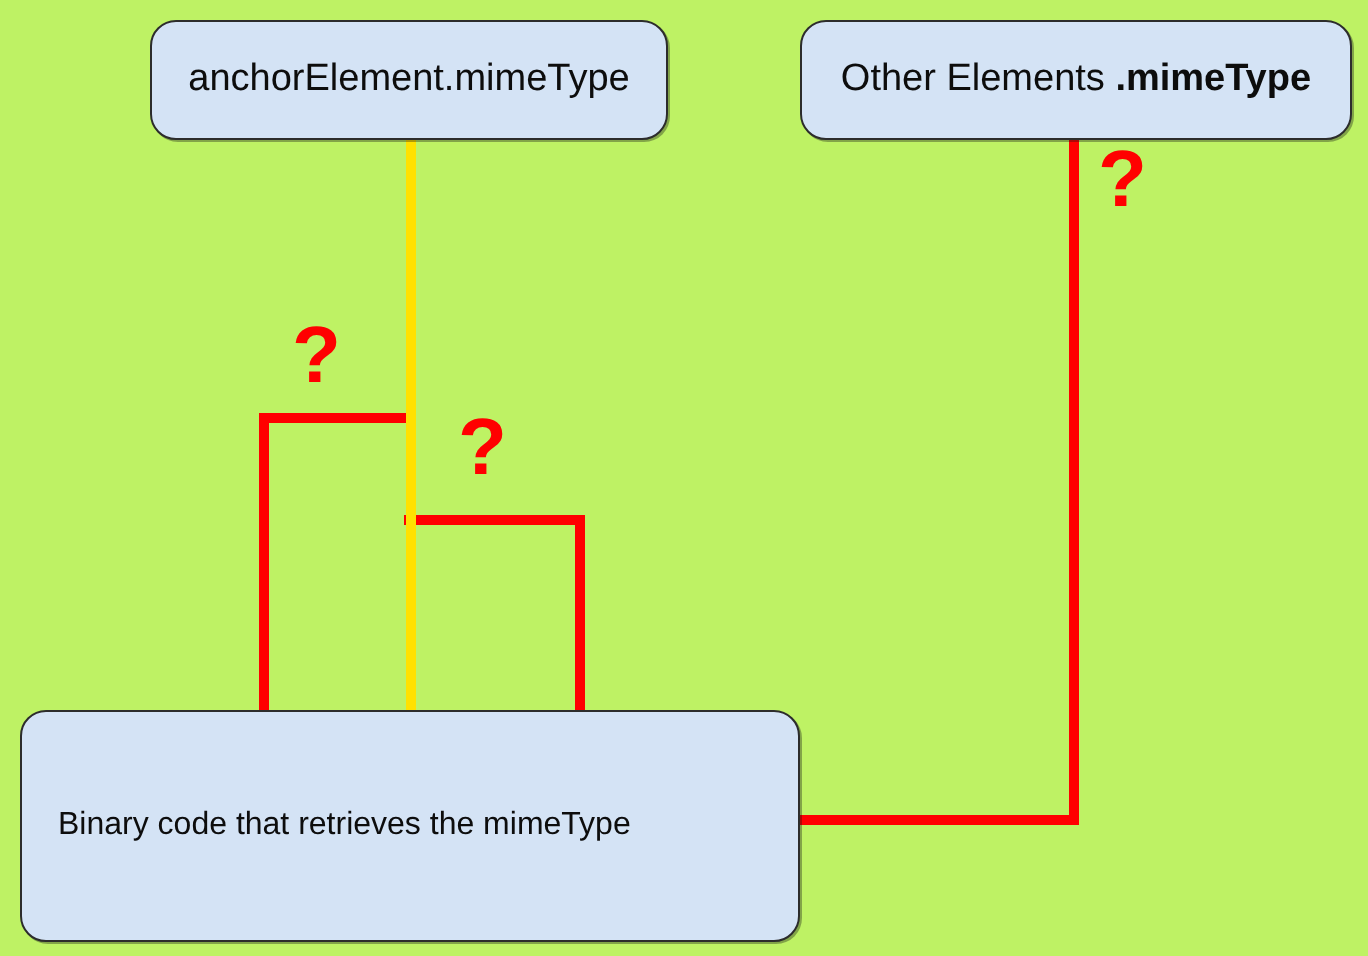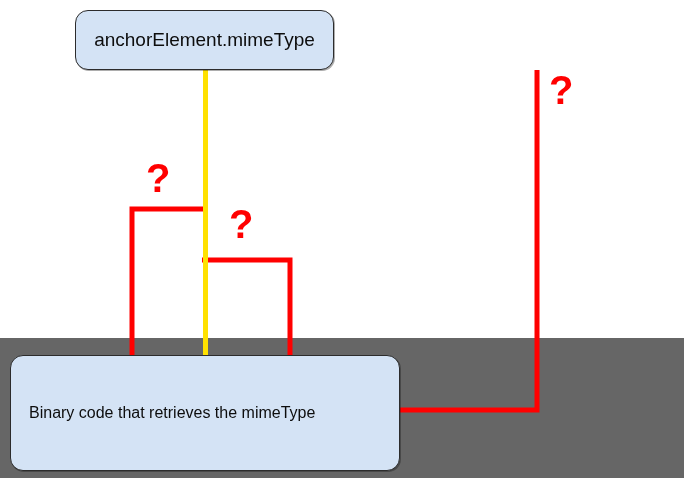--- a/index.html
+++ b/index.html
@@ -10,22 +10,22 @@
   body {
     width: 684px;
     height: 478px;
     background: #666666;
     font-family: "Liberation Sans", sans-serif;
     overflow: hidden;
   }
   #canvas {
     position: relative;
     width: 684px;
-    height: 338px;
-    background: #ffffff;
+    height: 478px;
+    background: #bef264;
   }
   .edges {
     position: absolute;
     left: 0;
     top: 0;
     width: 684px;
     height: 478px;
     pointer-events: none;
   }
   .node {
@@ -102,20 +102,23 @@
 
     <path d="M 290 357 L 290 260 L 202 260" fill="none" stroke="#ff0000" stroke-width="5" stroke-linecap="butt" stroke-linejoin="miter"></path>
 
     <path d="M 205.5 68 L 205.5 357" fill="none" stroke="#ffe100" stroke-width="5" stroke-linecap="butt"></path>
   </svg>
 
   <div class="node" id="node-anchor">
     <span class="node-label">anchorElement.mimeType</span>
   </div>
 
+  <div class="node" id="node-other">
+    <span class="node-label"><span>Other Elements </span><span class="bold-part">.mimeType</span></span>
+  </div>
 
   <div class="node" id="node-binary">
     <span class="node-label">Binary code that retrieves the mimeType</span>
   </div>
 
   <div class="qmark" id="qmark-left">?</div>
   <div class="qmark" id="qmark-mid">?</div>
   <div class="qmark" id="qmark-right">?</div>
 
 </div>

